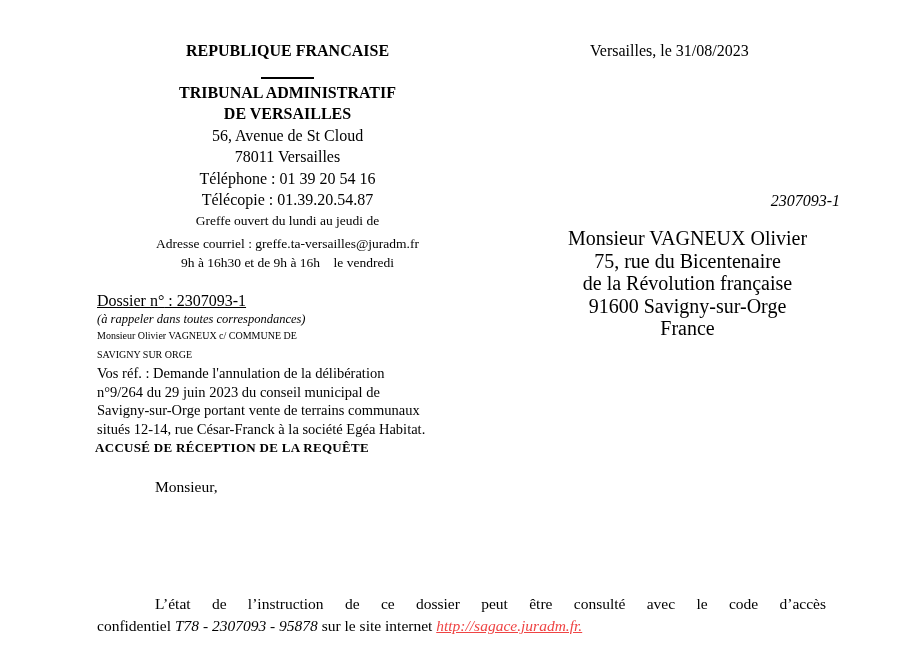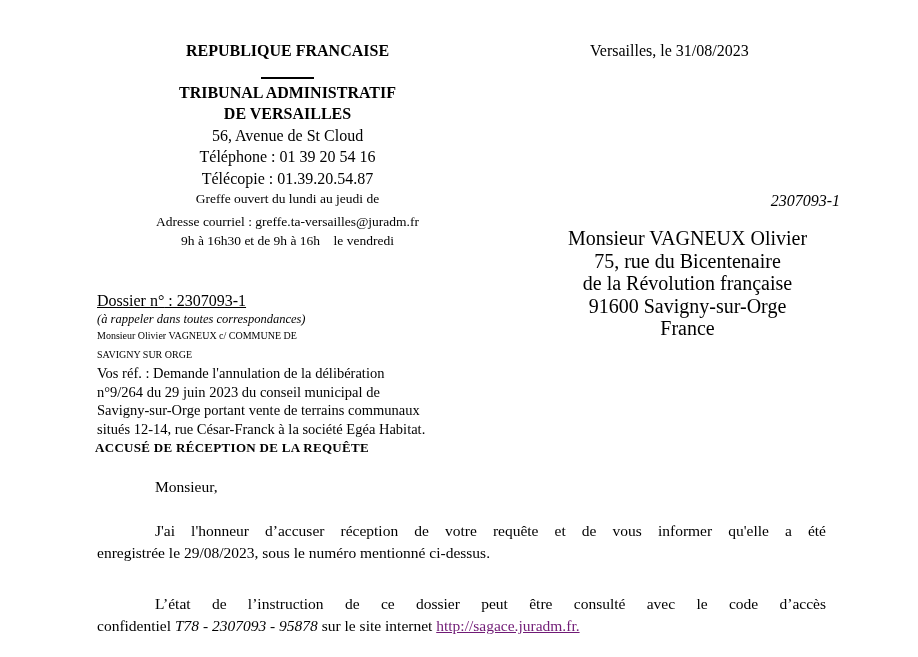--- a/index.html
+++ b/index.html
@@ -40,35 +40,36 @@
   .ref-line{font-size:14.5px;line-height:18.5px;}
   .subject{font-weight:bold;font-size:13px;line-height:18px;letter-spacing:0.3px;margin-left:-2px;margin-top:1px;}
 
   
   .salutation{left:97px;top:478px;width:729px;font-size:15.5px;text-indent:58px;}
   .para{left:97px;width:729px;font-size:15.5px;line-height:22px;}
   .p1{top:520px;}
   .p2{top:593px;}
   .jline{text-align:justify;text-align-last:justify;text-indent:58px;}
   .it{font-style:italic;}
-  .link{text-decoration:underline;color:#701a75;}
+  .link{font-style:italic;text-decoration:underline;color:#ef4444;}
 </style>
 </head>
 <body>
 
 <div class="page">
 
   <div class="abs date-line">Versailles, le 31/08/2023</div>
 
   <div class="abs court-header">
     <div class="h-bold">REPUBLIQUE FRANCAISE</div>
     <div class="rule"></div>
     <div class="h-bold">TRIBUNAL ADMINISTRATIF</div>
     <div class="h-bold">DE VERSAILLES</div>
     <div class="h-reg">56, Avenue de St Cloud</div>
+    <div class="h-reg">78011 Versailles</div>
     <div class="h-reg">Téléphone : 01 39 20 54 16</div>
     <div class="h-reg">Télécopie : 01.39.20.54.87</div>
     <div class="h-small">Greffe ouvert du lundi au jeudi de</div>
     <div class="h-small first">Adresse courriel : greffe.ta-versailles@juradm.fr</div>
     <div class="h-small pre">9h à 16h30 et de 9h à 16h    le vendredi</div>
   </div>
 
   <div class="abs ref-num">2307093-1</div>
 
   <div class="abs recipient">
@@ -88,24 +89,20 @@
     <div class="case-line">SAVIGNY SUR ORGE</div>
     <div class="ref-line">Vos réf. : Demande l'annulation de la délibération</div>
     <div class="ref-line">n°9/264 du 29 juin 2023 du conseil municipal de</div>
     <div class="ref-line">Savigny-sur-Orge portant vente de terrains communaux</div>
     <div class="ref-line">situés 12-14, rue César-Franck à la société Egéa Habitat.</div>
     <div class="subject">ACCUSÉ DE RÉCEPTION DE LA REQUÊTE</div>
   </div>
 
   <div class="abs salutation">Monsieur,</div>
 
-  <div class="abs para p1">
-    <div class="jline">J'ai l'honneur d’accuser réception de votre requête et de vous informer qu'elle a été</div>
-    <div>enregistrée le 29/08/2023, sous le numéro mentionné ci-dessus.</div>
-  </div>
 
   <div class="abs para p2">
     <div class="jline">L’état de l’instruction de ce dossier peut être consulté avec le code d’accès</div>
     <div>
       <span>confidentiel </span><span class="it">T78 - 2307093 - 95878</span><span> sur le site internet </span><span class="link">http://sagace.juradm.fr.</span>
     </div>
   </div>
 
 </div>
 

